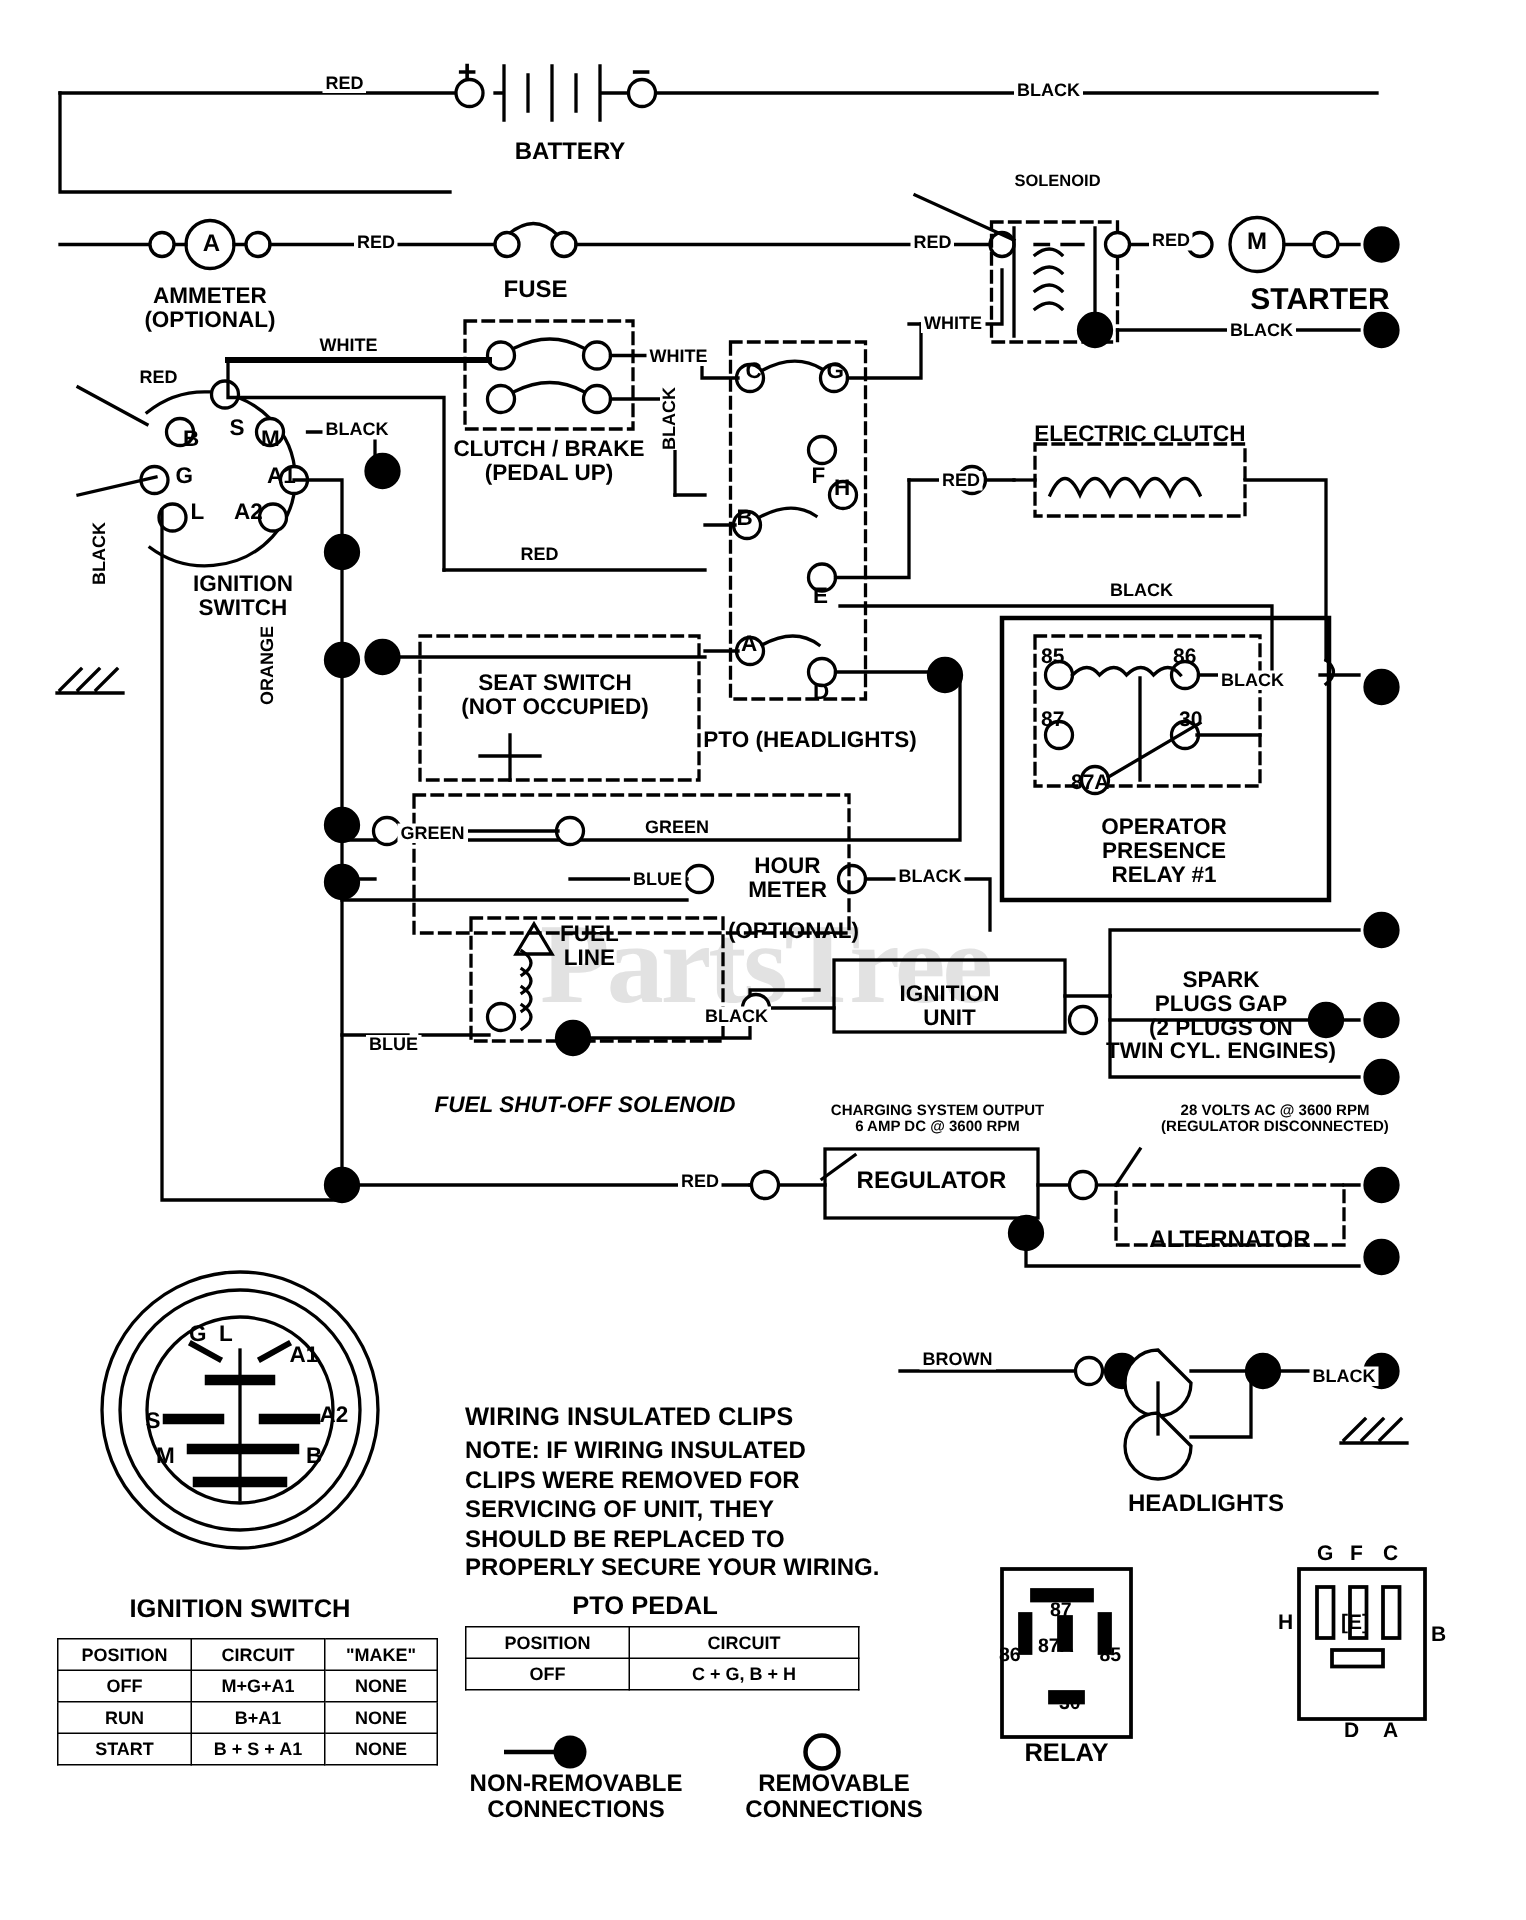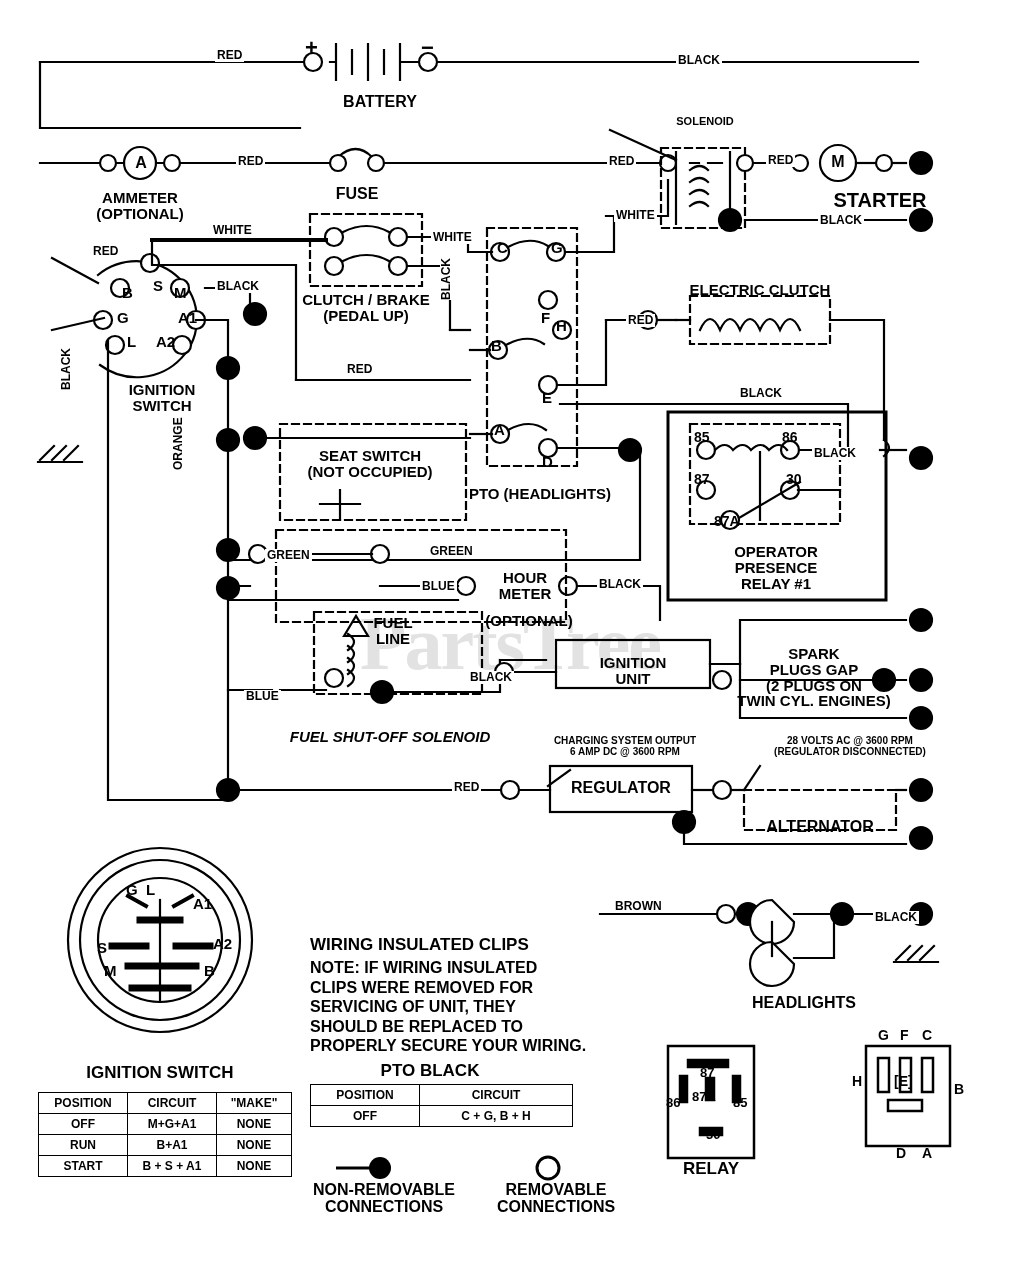--- a/index.html
+++ b/index.html
@@ -345,21 +345,21 @@
 
     <div class="lbl" style="left:878px;top:1028px;font-size:14px;">G</div>
     <div class="lbl" style="left:900px;top:1028px;font-size:14px;">F</div>
     <div class="lbl" style="left:922px;top:1028px;font-size:14px;">C</div>
     <div class="lbl" style="left:852px;top:1074px;font-size:14px;">H</div>
     <div class="lbl" style="left:894px;top:1074px;font-size:14px;">[E]</div>
     <div class="lbl" style="left:954px;top:1082px;font-size:14px;">B</div>
     <div class="lbl" style="left:896px;top:1146px;font-size:14px;">D</div>
     <div class="lbl" style="left:922px;top:1146px;font-size:14px;">A</div>
 
-    <div class="lbl c" style="left:310px;top:1062px;width:240px;font-size:17px;">PTO BLACK</div>
+    <div class="lbl c" style="left:310px;top:1062px;width:240px;font-size:17px;">PTO PEDAL</div>
   </div>
 
   <div class="lyr" id="wire-layer">
       <div class="lbl" style="left: 215px; top: 49px; font-size: 12px; background: rgb(255, 255, 255); padding: 0px 2px;">RED</div>
       <div class="lbl" style="left: 676px; top: 54px; font-size: 12px; background: rgb(255, 255, 255); padding: 0px 2px;">BLACK</div>
       <div class="lbl" style="left: 236px; top: 155px; font-size: 12px; background: rgb(255, 255, 255); padding: 0px 2px;">RED</div>
       <div class="lbl" style="left: 607px; top: 155px; font-size: 12px; background: rgb(255, 255, 255); padding: 0px 2px;">RED</div>
       <div class="lbl" style="left: 766px; top: 154px; font-size: 12px; background: rgb(255, 255, 255); padding: 0px 2px;">RED</div>
       <div class="lbl" style="left: 818px; top: 214px; font-size: 12px; background: rgb(255, 255, 255); padding: 0px 2px;">BLACK</div>
       <div class="lbl" style="left: 211px; top: 224px; font-size: 12px; background: rgb(255, 255, 255); padding: 0px 2px;">WHITE</div>

